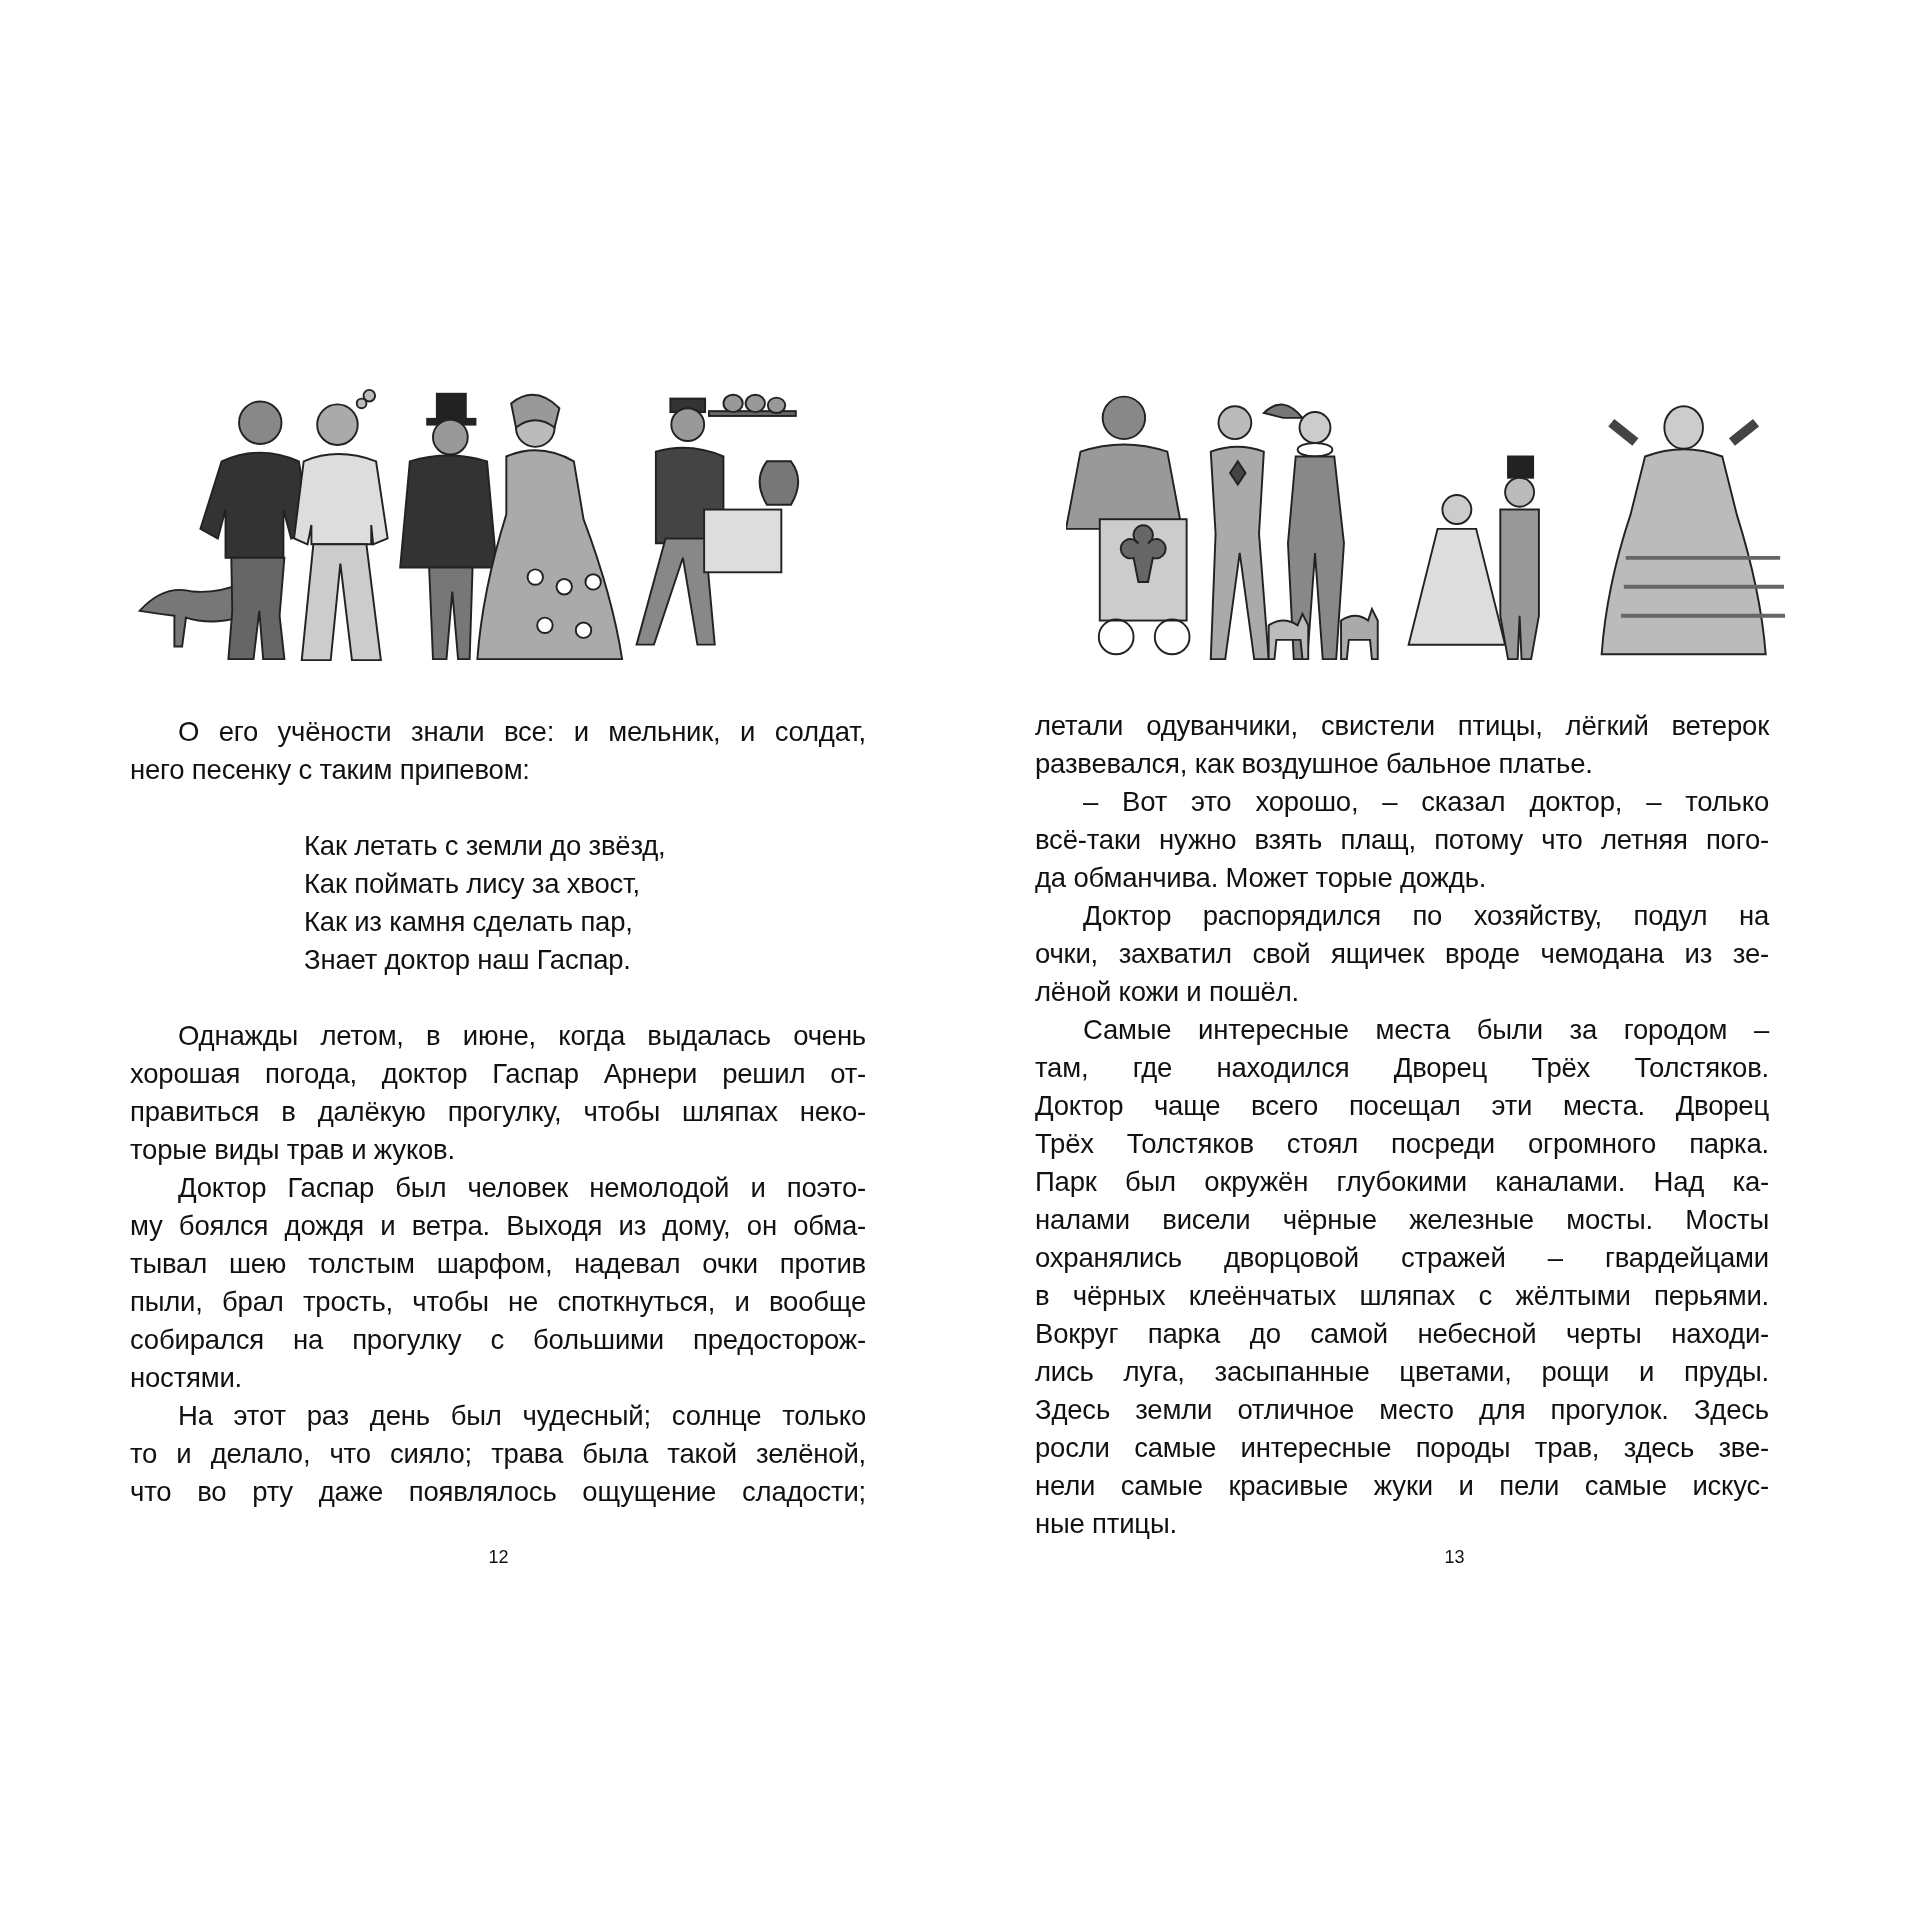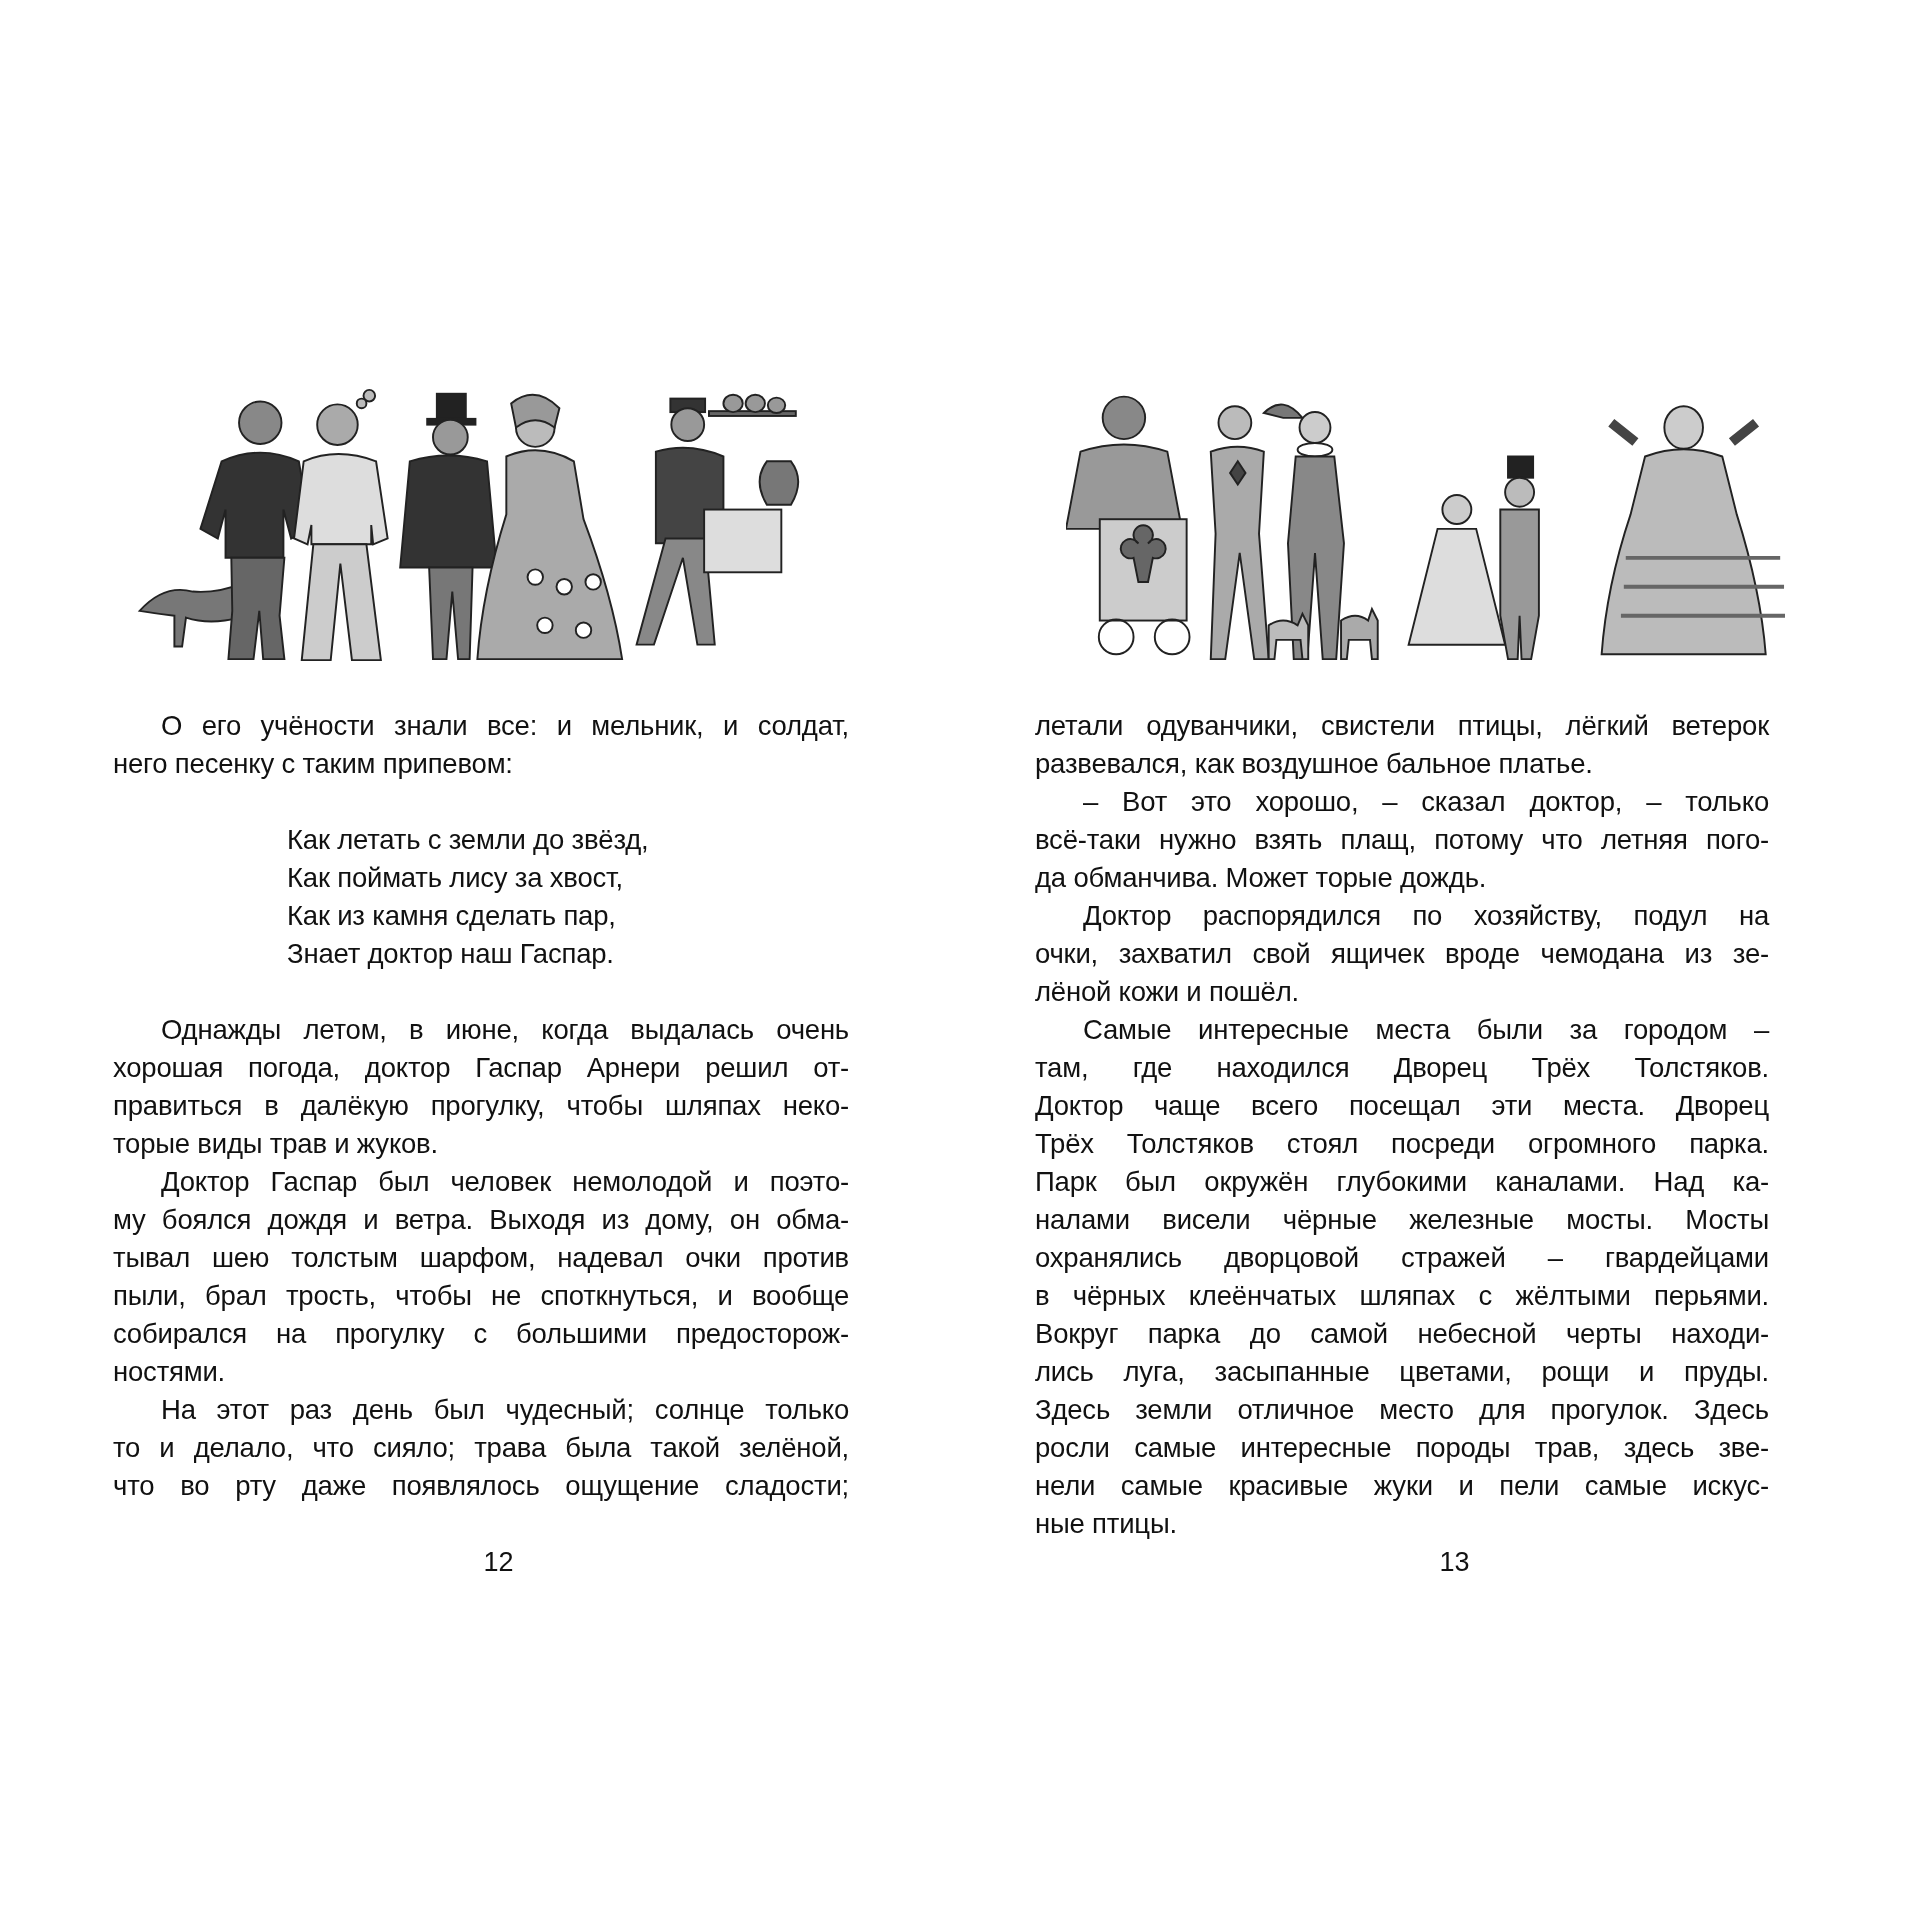--- a/index.html
+++ b/index.html
@@ -7,28 +7,28 @@
          font-family: "Liberation Sans", "DejaVu Sans", sans-serif; color: #111; }
   .page { position: absolute; top: 0; height: 1931px; }
   .page-left { left: 0; width: 966px; }
   .page-right { left: 936px; width: 966px; }
   .illustration { position: absolute; top: 384px; height: 282px; }
   .page-left .illustration { left: 130px; width: 743px; }
   .page-right .illustration { left: 130px; width: 719px; }
   .illustration svg { width: 100%; height: 100%; display: block; }
   .text-block { position: absolute; top: 707px; font-size: 27.5px; line-height: 38px;
                 letter-spacing: -0.2px; }
-  .page-left .text-block { left: 113px; width: 736px; }
+  .page-left .text-block { left: 130px; width: 736px; margin-top: 6px; }
   .page-right .text-block { left: 99px; width: 734px; }
   .line { display: block; white-space: nowrap; text-align: justify; text-align-last: justify; height: 38px; }
   .line.last { text-align-last: left; }
   .line.indent { padding-left: 48px; }
   .verse { margin: 38px 0 38px 174px; }
   .verse .vline { display: block; height: 38px; white-space: nowrap; }
-  .page-number { position: absolute; top: 1547px; width: 97px; text-align: center; font-size: 27px; }
+  .page-number { position: absolute; top: 1547px; width: 97px; text-align: center; font-size: 18px; }
   .page-left .page-number { left: 450px; }
   .page-right .page-number { left: 470px; }
 </style>
 </head>
 <body>
 
 <div class="page page-left">
   <div class="illustration">
     <svg viewBox="0 0 770 292">
       <g fill="#555" stroke="#222" stroke-width="2">

